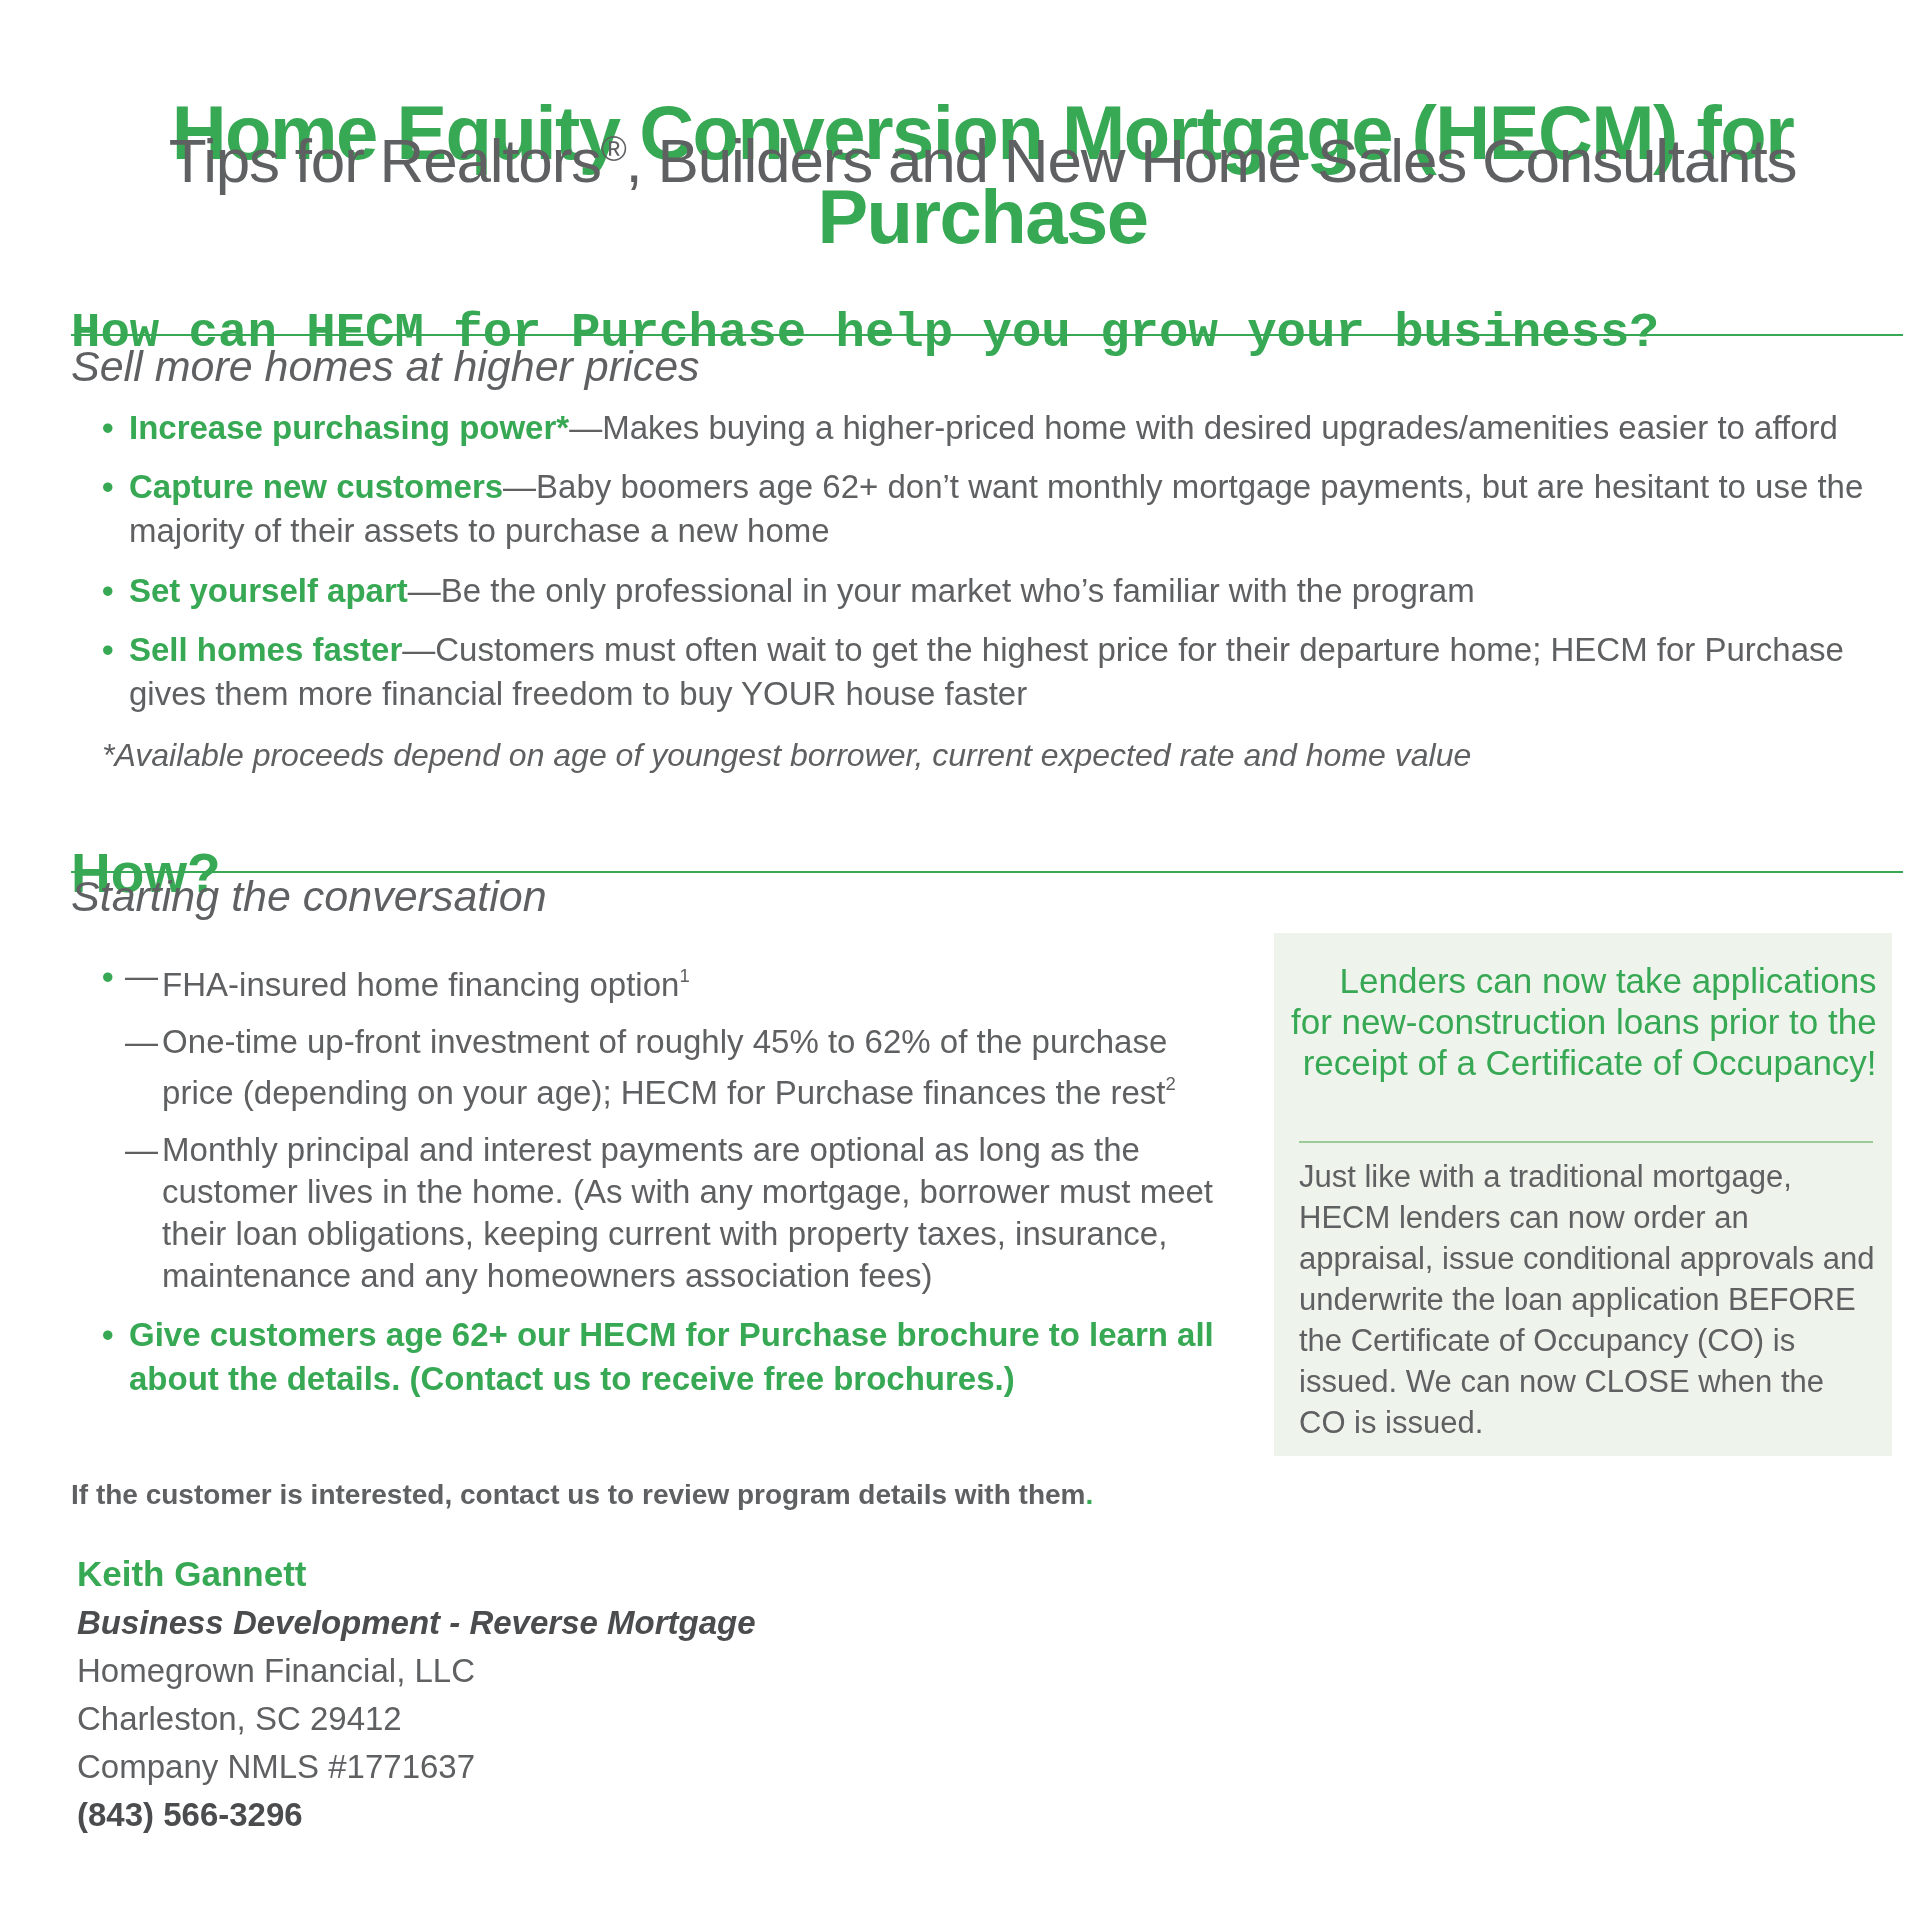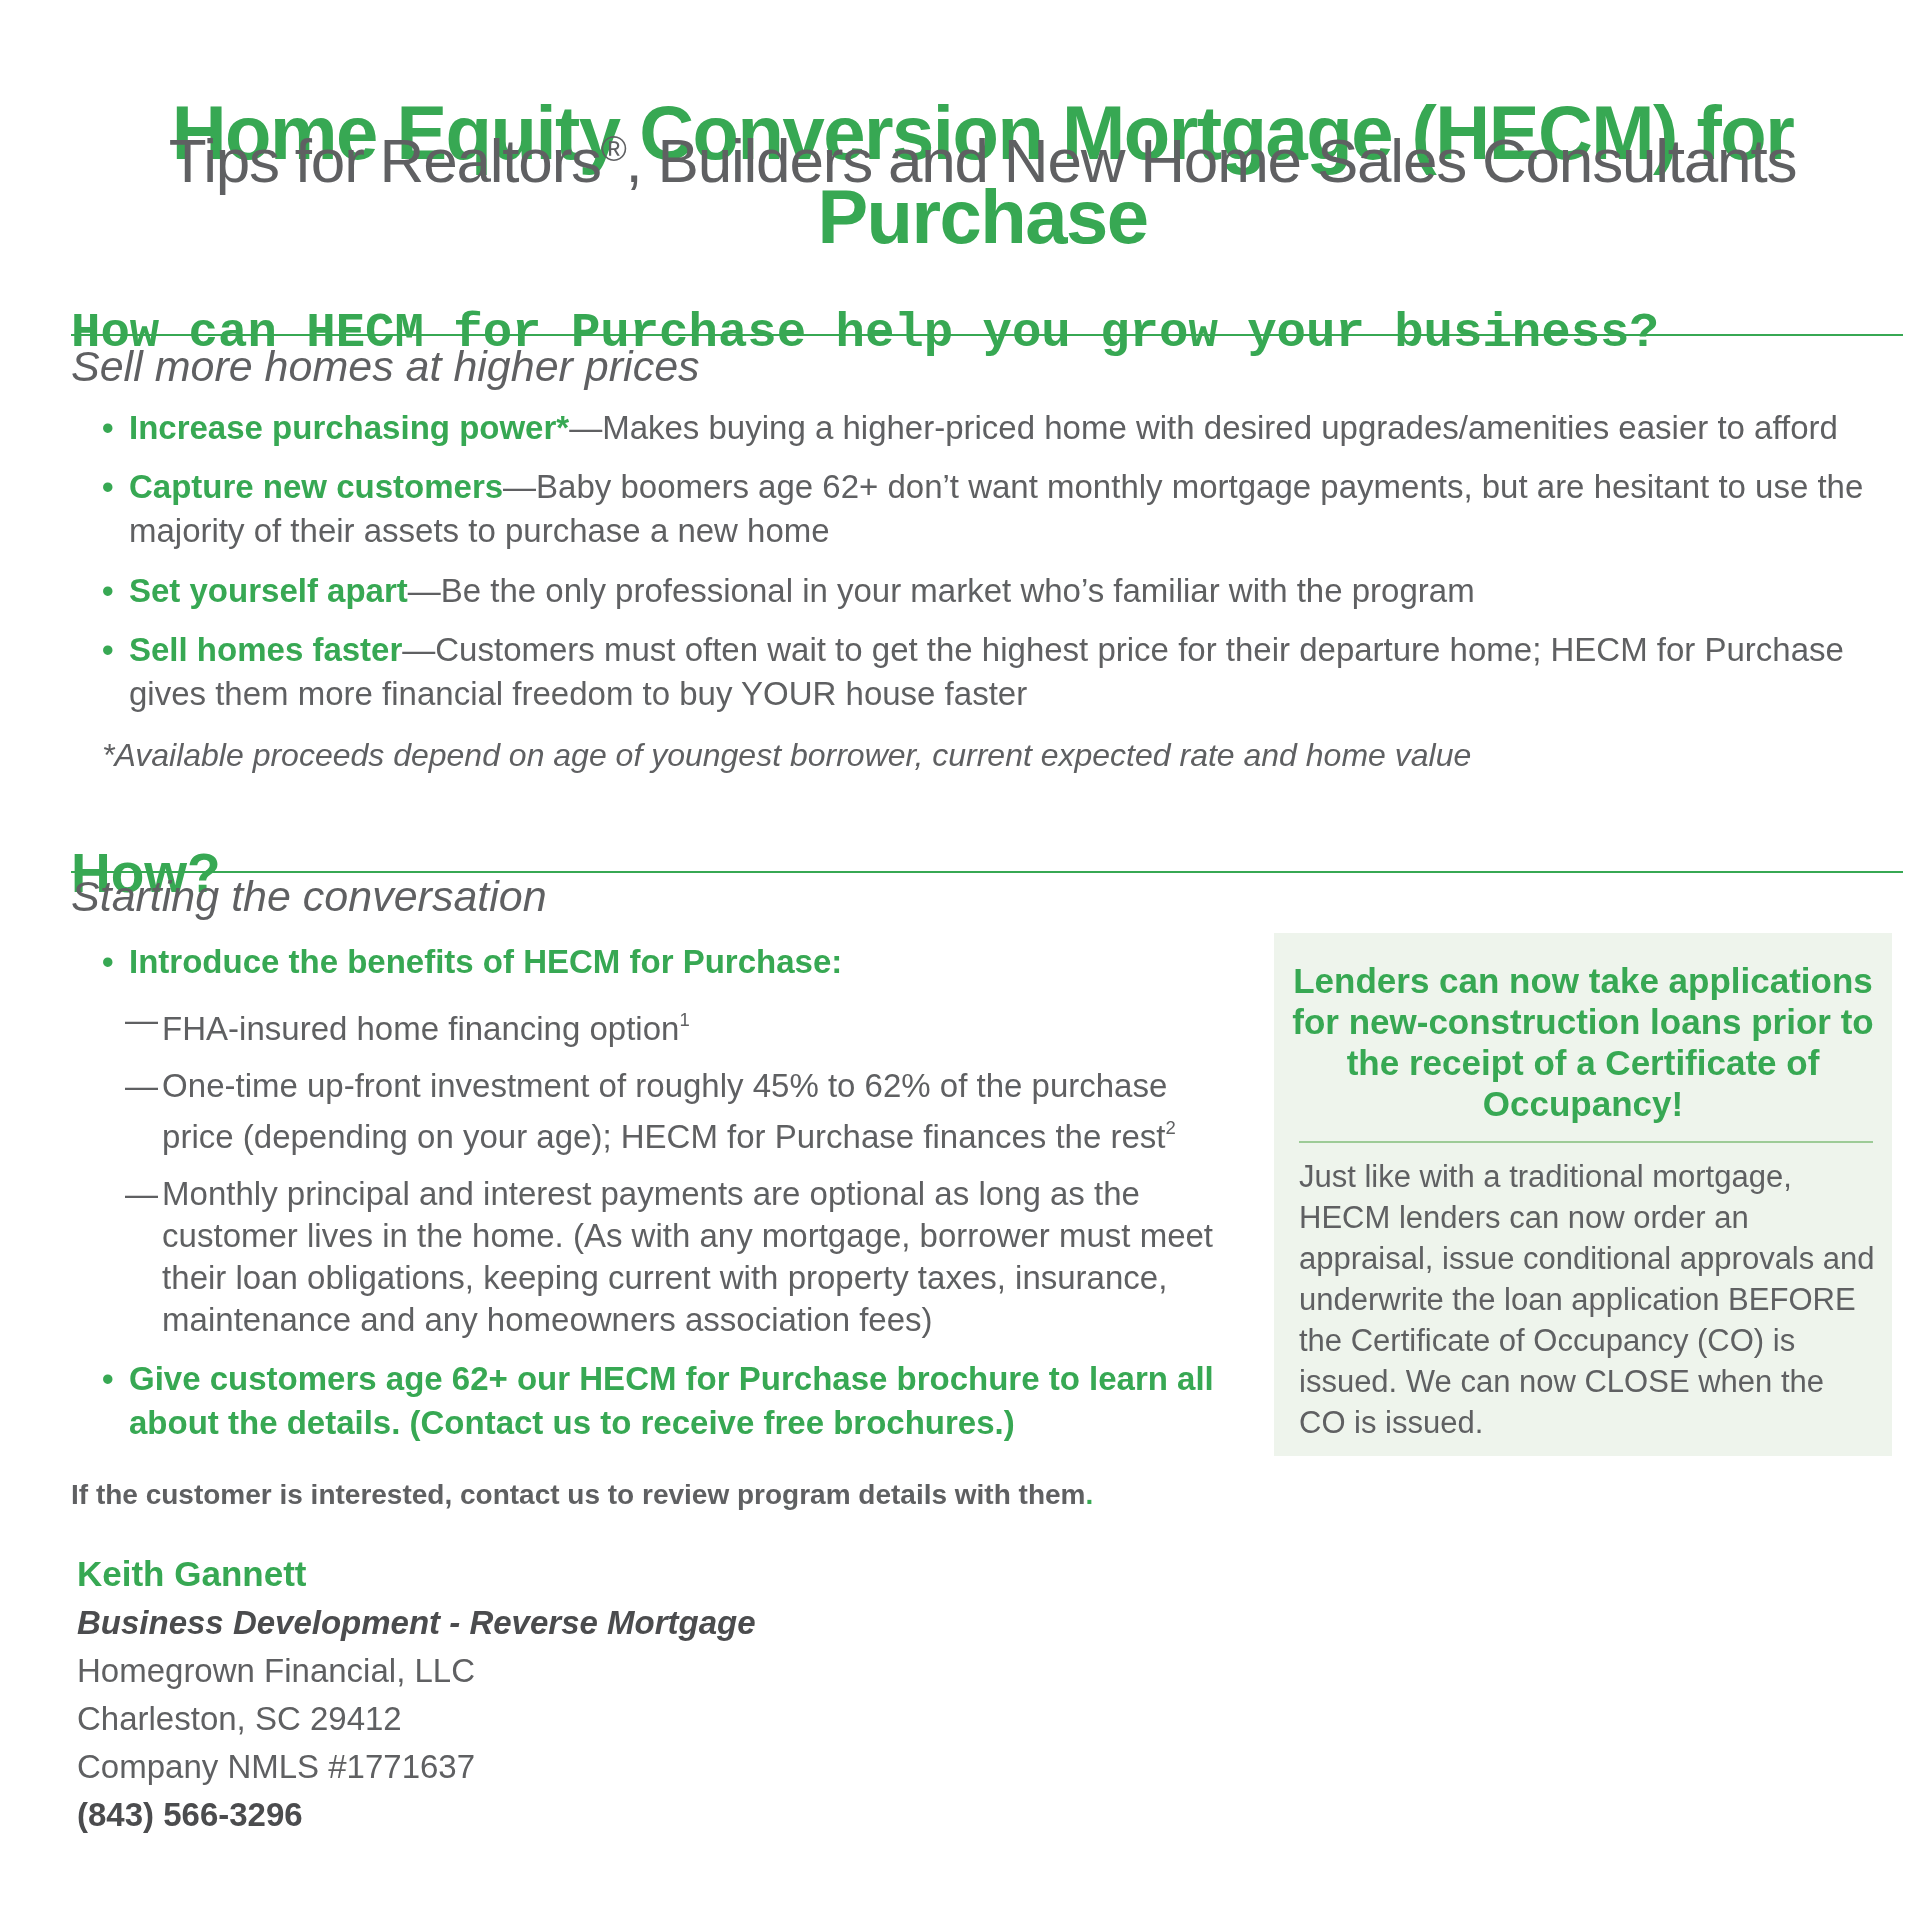--- a/index.html
+++ b/index.html
@@ -44,22 +44,22 @@
     position: relative; padding-left: 37px; font-size: 33px; line-height: 42px; color: #5f6062;
   }
   .subitem .dash { position: absolute; left: 0; top: 0; }
   .subitem sup { font-size: 18.5px; vertical-align: 13.5px; }
 
   #callout {
     position: absolute; left: 1274px; top: 933px; width: 618px; height: 523px;
     background: #eef4ec;
   }
   #callout-heading {
-    position: absolute; left: 0; right: 0; top: 27px; text-align: center;
-    font-weight: bold; font-size: 35px; line-height: 41px; color: #37a853;
+    position: absolute; left: 0; right: 0; top: 27px; text-align: right;
+    font-weight: normal; font-size: 35px; line-height: 41px; color: #37a853;
     padding: 0 15.4px;
   }
   #callout-rule {
     position: absolute; left: 25px; right: 19px; top: 208px; height: 1.9px; background: #9dcb97;
   }
   #callout-body {
     position: absolute; left: 25px; right: 15.4px; top: 223px;
     font-size: 31px; line-height: 41px; color: #5f6062;
   }
 
@@ -99,21 +99,21 @@
   </li>
 </ul>
 <div class="section-sub" style="top:738px;left:102px;font-size:32px;">*Available proceeds depend on age of youngest borrower, current expected rate and home value</div>
 
 <h2 class="section-heading" style="top:797px;font-size:55px;">How?</h2>
 <div class="rule" style="top:871px;"></div>
 <div class="section-sub" style="top:873px;">Starting the conversation</div>
 
 <ul class="bullets" style="top:940px;width:1125px;">
   <li class="bullet" style="margin-bottom:11.6px;">
-    <span class="dot">•</span><span class="lead">Introduce the benefits of HECM for Purchase:</span>
+    <span class="dot">•</span>
     <ul class="subitems" style="margin-top:15.4px;margin-left:-3.9px;">
       <li class="subitem" style="margin-bottom:15.4px;">
         <span class="dash">—</span><span>FHA-insured home financing option</span><sup>1</sup>
       </li>
       <li class="subitem" style="margin-bottom:15.4px;">
         <span class="dash">—</span><span>One-time up-front investment of roughly 45% to 62% of the purchase price (depending on your age); HECM for Purchase finances the rest</span><sup>2</sup>
       </li>
       <li class="subitem" style="margin-bottom:15.4px;">
         <span class="dash">—</span><span>Monthly principal and interest payments are optional as long as the customer lives in the home. (As with any mortgage, borrower must meet their loan obligations, keeping current with property taxes, insurance, maintenance and any homeowners association fees)</span>
       </li>

